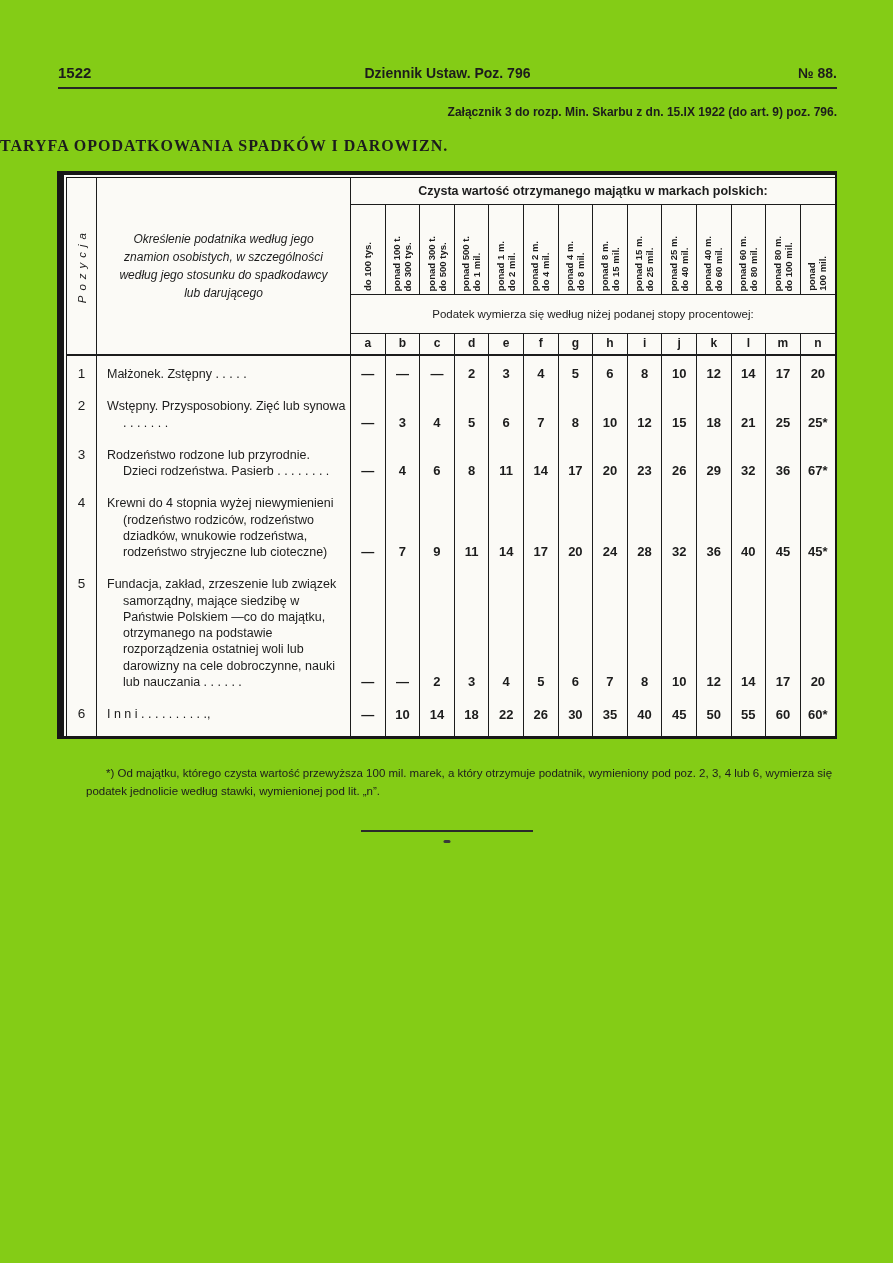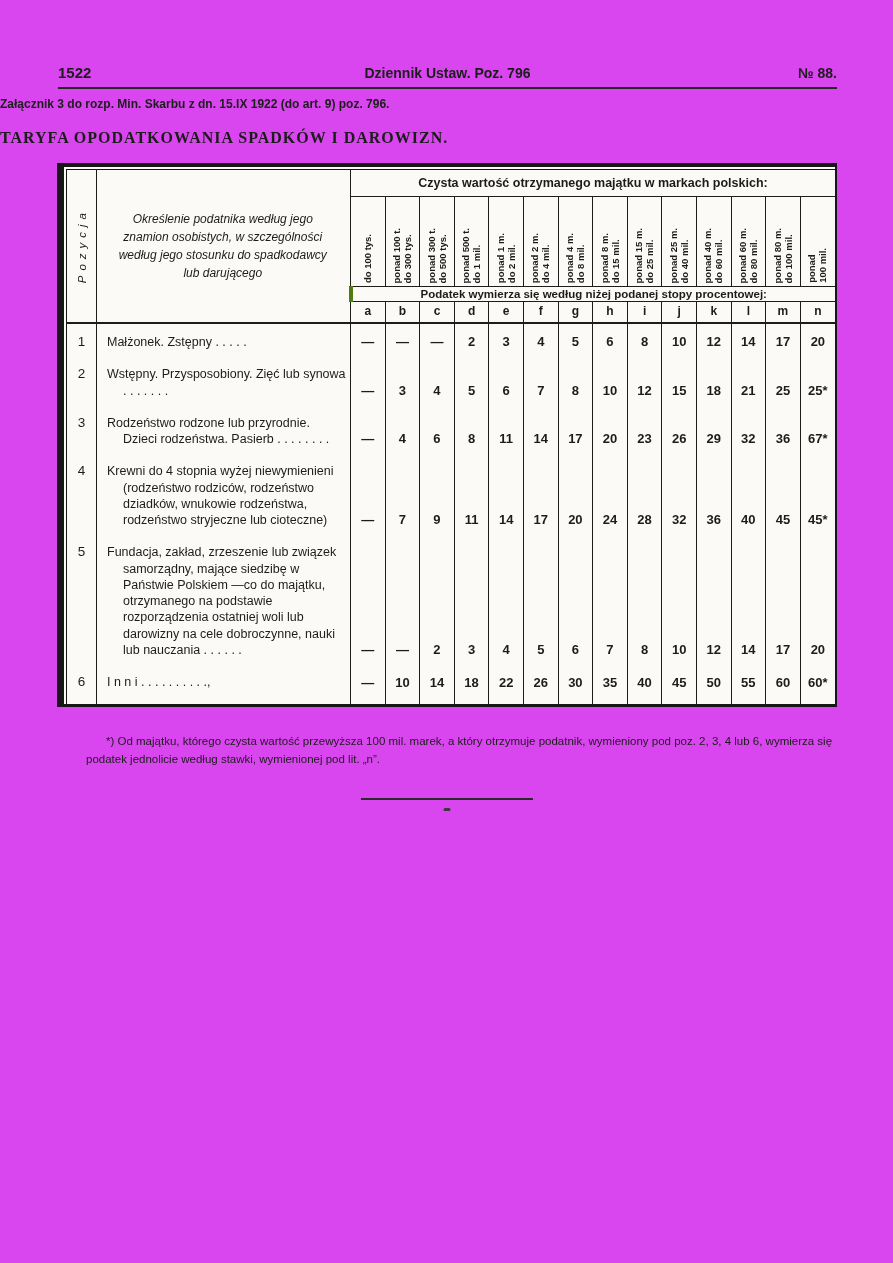--- a/index.html
+++ b/index.html
@@ -2,42 +2,42 @@
 <html><head>
 <meta charset="utf-8">
 <style>
   * { margin: 0; padding: 0; box-sizing: border-box; }
   html, body { background: #e8e6e1; }
   .page {
     position: relative;
     width: 893px;
     height: 1263px;
     margin: 0 auto;
-    background: #d946ef;
+    background: #84cc16;
     color: #1c1c1c;
     font-family: "Liberation Sans", "DejaVu Sans", sans-serif;
     overflow: hidden;
   }
   
   .page-header {
     display: grid;
     grid-template-columns: 1fr auto 1fr;
     align-items: baseline;
     padding: 64px 56px 0 58px;
   }
   .page-num { font-size: 15px; font-weight: 700; justify-self: start; }
   .head-center { font-size: 14px; font-weight: 700; justify-self: center; }
   .issue-num { font-size: 14px; font-weight: 700; justify-self: end; }
   .header-rule {
     margin: 6px 56px 0 58px;
     border-top: 2px solid #262626;
   }
   .attachment-note {
-    margin: 8px 56px 0 0;
-    text-align: left;
+    margin: 16px 56px 0 0;
+    text-align: right;
     font-size: 12px;
     font-weight: 700;
   }
   .doc-title {
     margin-top: 18px;
     font-size: 16px;
     font-weight: 700;
     letter-spacing: 1px;
     font-family: Liberation Serif, serif;
   }
@@ -101,27 +101,27 @@
     writing-mode: vertical-rl;
     transform: rotate(180deg);
     white-space: pre-line;
     font-size: 9.5px;
     font-weight: 700;
     line-height: 1.2;
     margin: 0 auto;
     text-align: left;
   }
   .rate-span {
-    border-left: 4px solid #4d7c0f;
+    border-left: 1px solid #4d7c0f;
     border-top: 1px solid #1c1c1c;
     border-bottom: 1px solid #1c1c1c;
     font-size: 11.5px;
-    font-weight: 700;
-    text-align: center;
-    padding: 1px 2px;
+    font-weight: 400;
+    text-align: center;
+    padding: 13px 2px;
   }
   .letter-cell {
     border-left: 1px solid #1c1c1c;
     border-bottom: 2px solid #1c1c1c;
     font-size: 12px;
     font-weight: 700;
     text-align: center;
     padding: 2px 0 4px 0;
   }
   .pos-cell {

